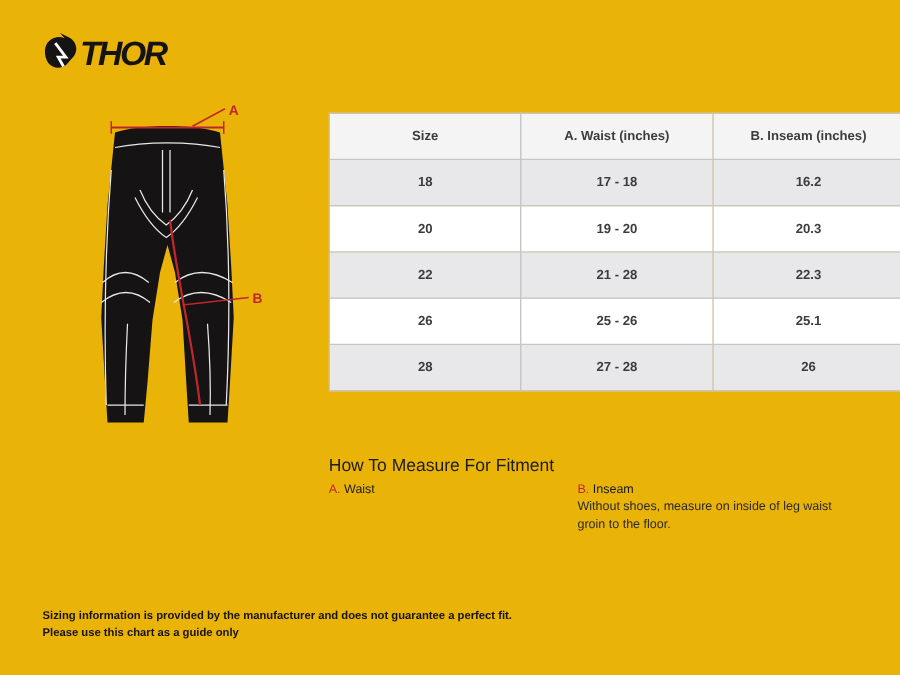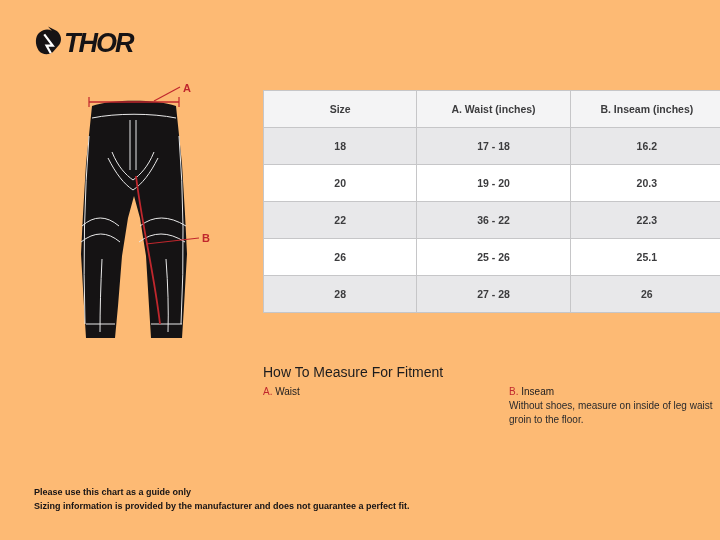--- a/index.html
+++ b/index.html
@@ -1,38 +1,38 @@
 <!DOCTYPE html>
 <html><head>
 <meta charset="utf-8">
 <style>
   html,body{margin:0;padding:0;background:#fff;}
   .page{
-    position:relative;width:720px;height:540px;background:#fdba74;
+    position:relative;width:720px;height:540px;background:#eab308;
     font-family:"Liberation Sans",sans-serif;color:#231f20;overflow:hidden;
   }
   
   .logo{position:absolute;left:33px;top:26px;display:flex;align-items:center;}
   .logo-text{font-size:27px;font-weight:900;font-style:italic;letter-spacing:-2px;color:#161315;margin-left:1px;}
   
   .chart-title{position:absolute;left:263px;top:57px;font-size:13px;font-weight:700;color:#1c1c1e;}
   
   .size-table{position:absolute;left:263px;top:90px;width:461px;border-collapse:collapse;table-layout:fixed;}
   .size-table th,.size-table td{
     border:1px solid #c6c6c8;height:36px;text-align:center;vertical-align:middle;
     font-size:10.5px;font-weight:700;color:#3c3c3e;padding:0;
   }
   .size-table thead th{background:#f4f4f5;}
   .size-table tbody tr:nth-child(odd) td{background:#e8e8ea;}
   .size-table tbody tr:nth-child(even) td{background:#ffffff;}
   
   .measure-heading{position:absolute;left:263px;top:364px;font-size:14px;font-weight:400;color:#1c1c1e;}
   .measure-item{position:absolute;top:386px;}
   .measure-item.a{left:263px;width:205px;}
-  .measure-item.b{left:462px;width:212px;margin-left:47px;}
+  .measure-item.b{left:462px;width:212px;}
   .measure-label{font-size:10px;font-weight:400;color:#1c1c1e;}
   .measure-letter{color:var(--accent);}
   .measure-desc{font-size:10px;line-height:1.35;color:#2a2a2c;margin-top:2px;}
   
   .footer-note{position:absolute;left:34px;top:486px;font-size:9px;font-weight:700;line-height:1.55;color:#161315;}
   
   .pants-figure{position:absolute;left:56px;top:74px;width:178px;height:280px;}
 </style>
 </head>
 <body>
@@ -103,21 +103,21 @@
           <td>17 - 18</td>
           <td>16.2</td>
         </tr>
         <tr>
           <td>20</td>
           <td>19 - 20</td>
           <td>20.3</td>
         </tr>
         <tr>
           <td>22</td>
-          <td>36 - 22</td>
+          <td>21 - 28</td>
           <td>22.3</td>
         </tr>
         <tr>
           <td>26</td>
           <td>25 - 26</td>
           <td>25.1</td>
         </tr>
         <tr>
           <td>28</td>
           <td>27 - 28</td>
@@ -137,17 +137,17 @@
 
   <div class="measure-item b">
     <div class="measure-label">
       <span class="measure-letter" style="--accent:#c0272d">B.</span>
       <span>Inseam</span>
     </div>
     <div class="measure-desc">Without shoes, measure on inside of leg waist groin to the floor.</div>
   </div>
 
   <div class="footer-note">
+    <div>Sizing information is provided by the manufacturer and does not guarantee a perfect fit.</div>
     <div>Please use this chart as a guide only</div>
-    <div>Sizing information is provided by the manufacturer and does not guarantee a perfect fit.</div>
   </div>
 
 </div>
 
 </body></html>

